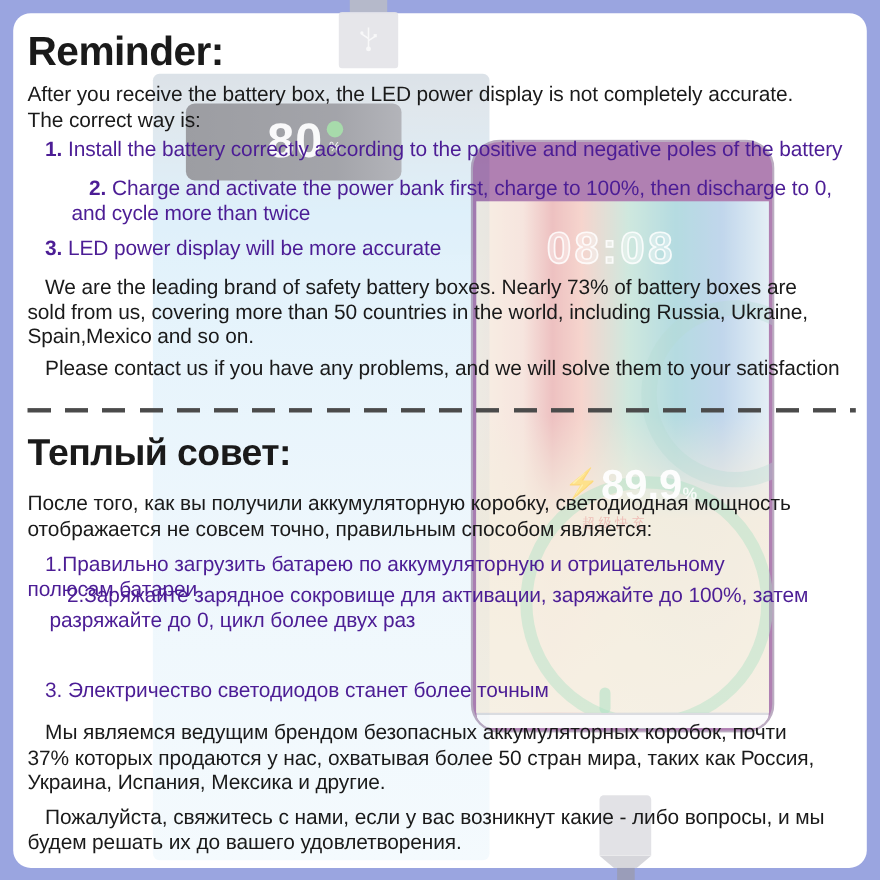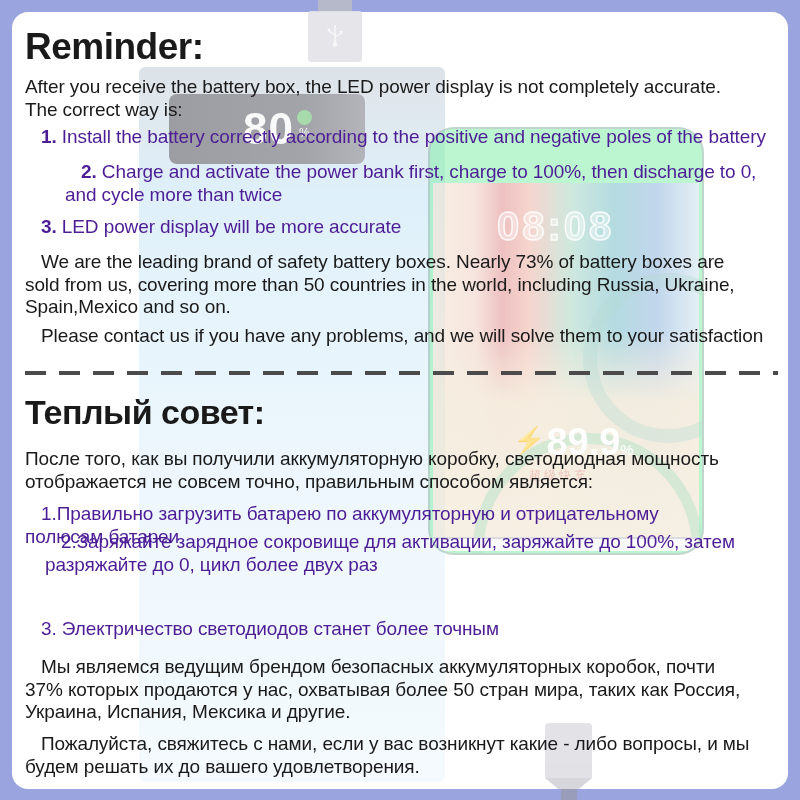--- a/index.html
+++ b/index.html
@@ -31,23 +31,23 @@
     position:absolute; left:74px; top:10px;
     font-size:44px; font-weight:bold; color:rgba(255,255,255,.95); letter-spacing:1px;
   }
   .pb-dot {
     position:absolute; left:128px; top:16px; width:15px; height:15px;
     border-radius:50%; background:#52b85a;
   }
   .pb-pct { position:absolute; left:130px; top:32px; font-size:12px; color:rgba(255,255,255,.9); }
 
   .phone {
-    position:absolute; left:428px; top:127px; width:276px; height:428px;
+    position:absolute; left:428px; top:127px; width:276px; height:539px;
     opacity:.55;
-    background:#86efac; border:2px solid rgba(145,148,158,.65); border-radius:26px;
+    background:#701a75; border:2px solid rgba(145,148,158,.65); border-radius:26px;
     overflow:hidden;
   }
   .phone-screen {
     position:absolute; left:3px; right:3px; top:54px; bottom:16px;
     background:
       linear-gradient(180deg, rgba(240,228,204,0) 0%, rgba(240,228,204,0) 42%, rgba(238,224,198,.95) 62%, rgba(240,228,206,.98) 100%),
       linear-gradient(90deg,#f2e3cf 0%,#f0d0c4 16%,#e08f8f 26%,#efb3a6 36%,#a8d6c4 52%,#79bfc9 68%,#8fb6dd 84%,#cfe3ee 100%);
   }
   .ring { position:absolute; border-radius:50%; }
   .ring1 { left:150px; top:90px; width:170px; height:170px; border:14px solid rgba(120,190,175,.35); }

